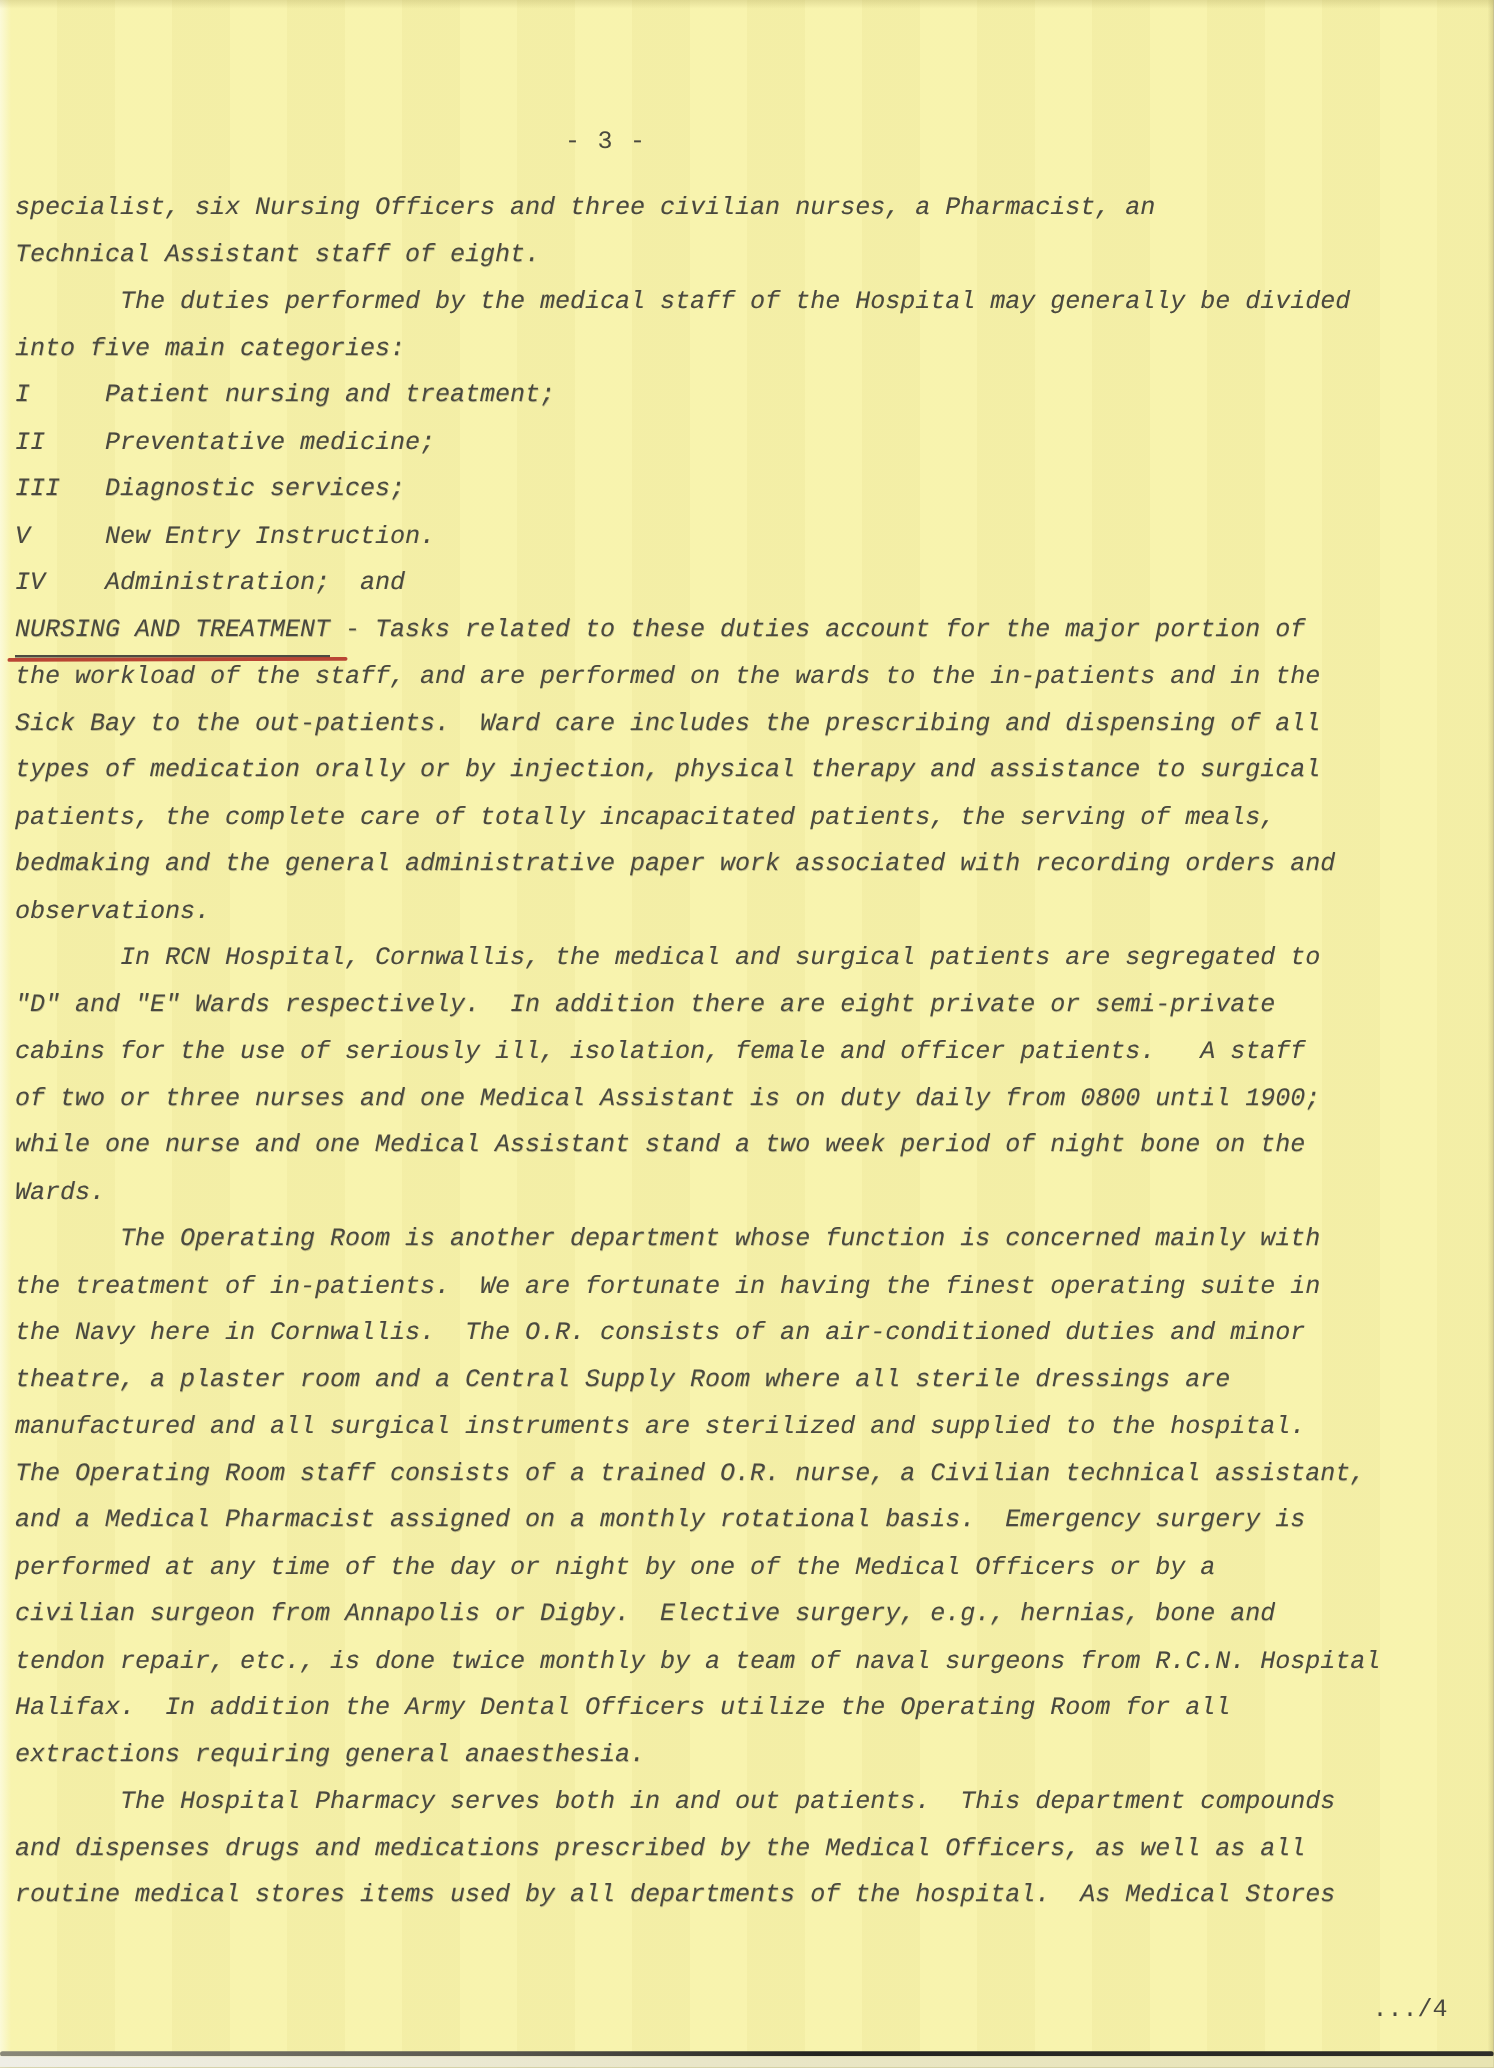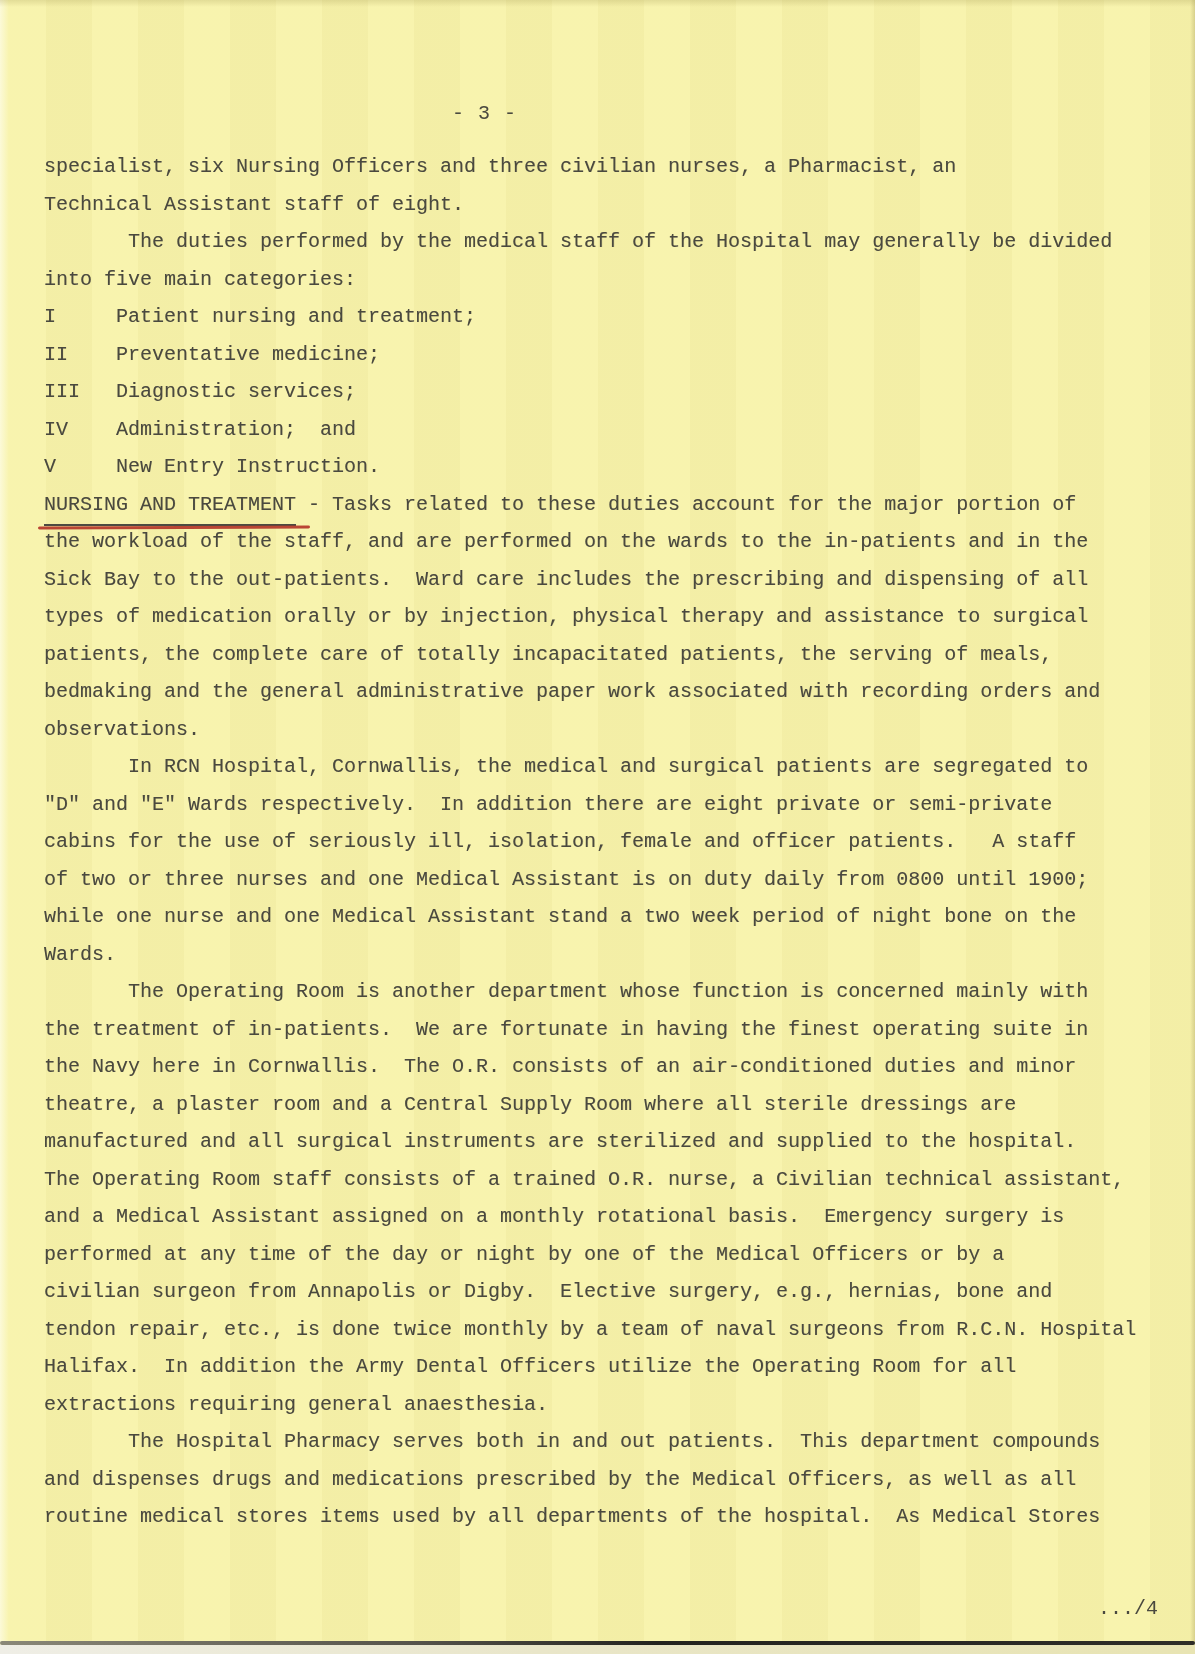--- a/index.html
+++ b/index.html
@@ -24,23 +24,24 @@
   }
   .bottom-edge-shadow{
     position:absolute;left:0;top:1645px;width:1195px;height:9px;
     background:linear-gradient(90deg,#efeee6 0%,#e9e6c9 45%,#e8e4b2 100%);
   }
   .page-number{
     position:absolute;left:452px;top:102px;
     font-size:20px;color:#4a493f;letter-spacing:1px;white-space:pre;
   }
   .lines{
-    position:absolute;left:44px;top:148px;width:1150px;
+    position:absolute;left:12px;top:148px;width:1150px;
     font-size:20px;line-height:37.5px;color:#4a493f;
     text-shadow:0.3px 0.4px 0 rgba(72,70,58,0.30);
+    font-style:italic;
   }
   .ln{white-space:pre;height:37.5px;}
   .numeral{display:inline-block;width:72px;}
   .hwrap{position:relative;display:inline-block;border-bottom:2px solid #4c4b41;padding-bottom:1px;}
   .hwrap::after{
     content:"";position:absolute;left:-6px;right:-14px;bottom:-5px;height:3px;
     background:#b23227;border-radius:2px;transform:rotate(-0.2deg);opacity:0.9;
   }
   .continuation{
     position:absolute;left:1098px;top:1597px;
@@ -55,22 +56,22 @@
 
   <div class="lines">
     <div class="ln">specialist, six Nursing Officers and three civilian nurses, a Pharmacist, an</div>
     <div class="ln">Technical Assistant staff of eight.</div>
     <div class="ln">       The duties performed by the medical staff of the Hospital may generally be divided</div>
     <div class="ln">into five main categories:</div>
 
     <div class="ln"><span class="numeral">I</span><span>Patient nursing and treatment;</span></div>
     <div class="ln"><span class="numeral">II</span><span>Preventative medicine;</span></div>
     <div class="ln"><span class="numeral">III</span><span>Diagnostic services;</span></div>
+    <div class="ln"><span class="numeral">V</span><span>New Entry Instruction.</span></div>
     <div class="ln"><span class="numeral">IV</span><span>Administration;  and</span></div>
-    <div class="ln"><span class="numeral">V</span><span>New Entry Instruction.</span></div>
 
     <div class="ln"><span class="hwrap">NURSING AND TREATMENT</span><span> - Tasks related to these duties account for the major portion of</span></div>
 
     <div class="ln">the workload of the staff, and are performed on the wards to the in-patients and in the</div>
     <div class="ln">Sick Bay to the out-patients.  Ward care includes the prescribing and dispensing of all</div>
     <div class="ln">types of medication orally or by injection, physical therapy and assistance to surgical</div>
     <div class="ln">patients, the complete care of totally incapacitated patients, the serving of meals,</div>
     <div class="ln">bedmaking and the general administrative paper work associated with recording orders and</div>
     <div class="ln">observations.</div>
     <div class="ln">       In RCN Hospital, Cornwallis, the medical and surgical patients are segregated to</div>
@@ -78,21 +79,21 @@
     <div class="ln">cabins for the use of seriously ill, isolation, female and officer patients.   A staff</div>
     <div class="ln">of two or three nurses and one Medical Assistant is on duty daily from 0800 until 1900;</div>
     <div class="ln">while one nurse and one Medical Assistant stand a two week period of night bone on the</div>
     <div class="ln">Wards.</div>
     <div class="ln">       The Operating Room is another department whose function is concerned mainly with</div>
     <div class="ln">the treatment of in-patients.  We are fortunate in having the finest operating suite in</div>
     <div class="ln">the Navy here in Cornwallis.  The O.R. consists of an air-conditioned duties and minor</div>
     <div class="ln">theatre, a plaster room and a Central Supply Room where all sterile dressings are</div>
     <div class="ln">manufactured and all surgical instruments are sterilized and supplied to the hospital.</div>
     <div class="ln">The Operating Room staff consists of a trained O.R. nurse, a Civilian technical assistant,</div>
-    <div class="ln">and a Medical Assistant assigned on a monthly rotational basis.  Emergency surgery is</div>
+    <div class="ln">and a Medical Pharmacist assigned on a monthly rotational basis.  Emergency surgery is</div>
     <div class="ln">performed at any time of the day or night by one of the Medical Officers or by a</div>
     <div class="ln">civilian surgeon from Annapolis or Digby.  Elective surgery, e.g., hernias, bone and</div>
     <div class="ln">tendon repair, etc., is done twice monthly by a team of naval surgeons from R.C.N. Hospital</div>
     <div class="ln">Halifax.  In addition the Army Dental Officers utilize the Operating Room for all</div>
     <div class="ln">extractions requiring general anaesthesia.</div>
     <div class="ln">       The Hospital Pharmacy serves both in and out patients.  This department compounds</div>
     <div class="ln">and dispenses drugs and medications prescribed by the Medical Officers, as well as all</div>
     <div class="ln">routine medical stores items used by all departments of the hospital.  As Medical Stores</div>
   </div>
 

